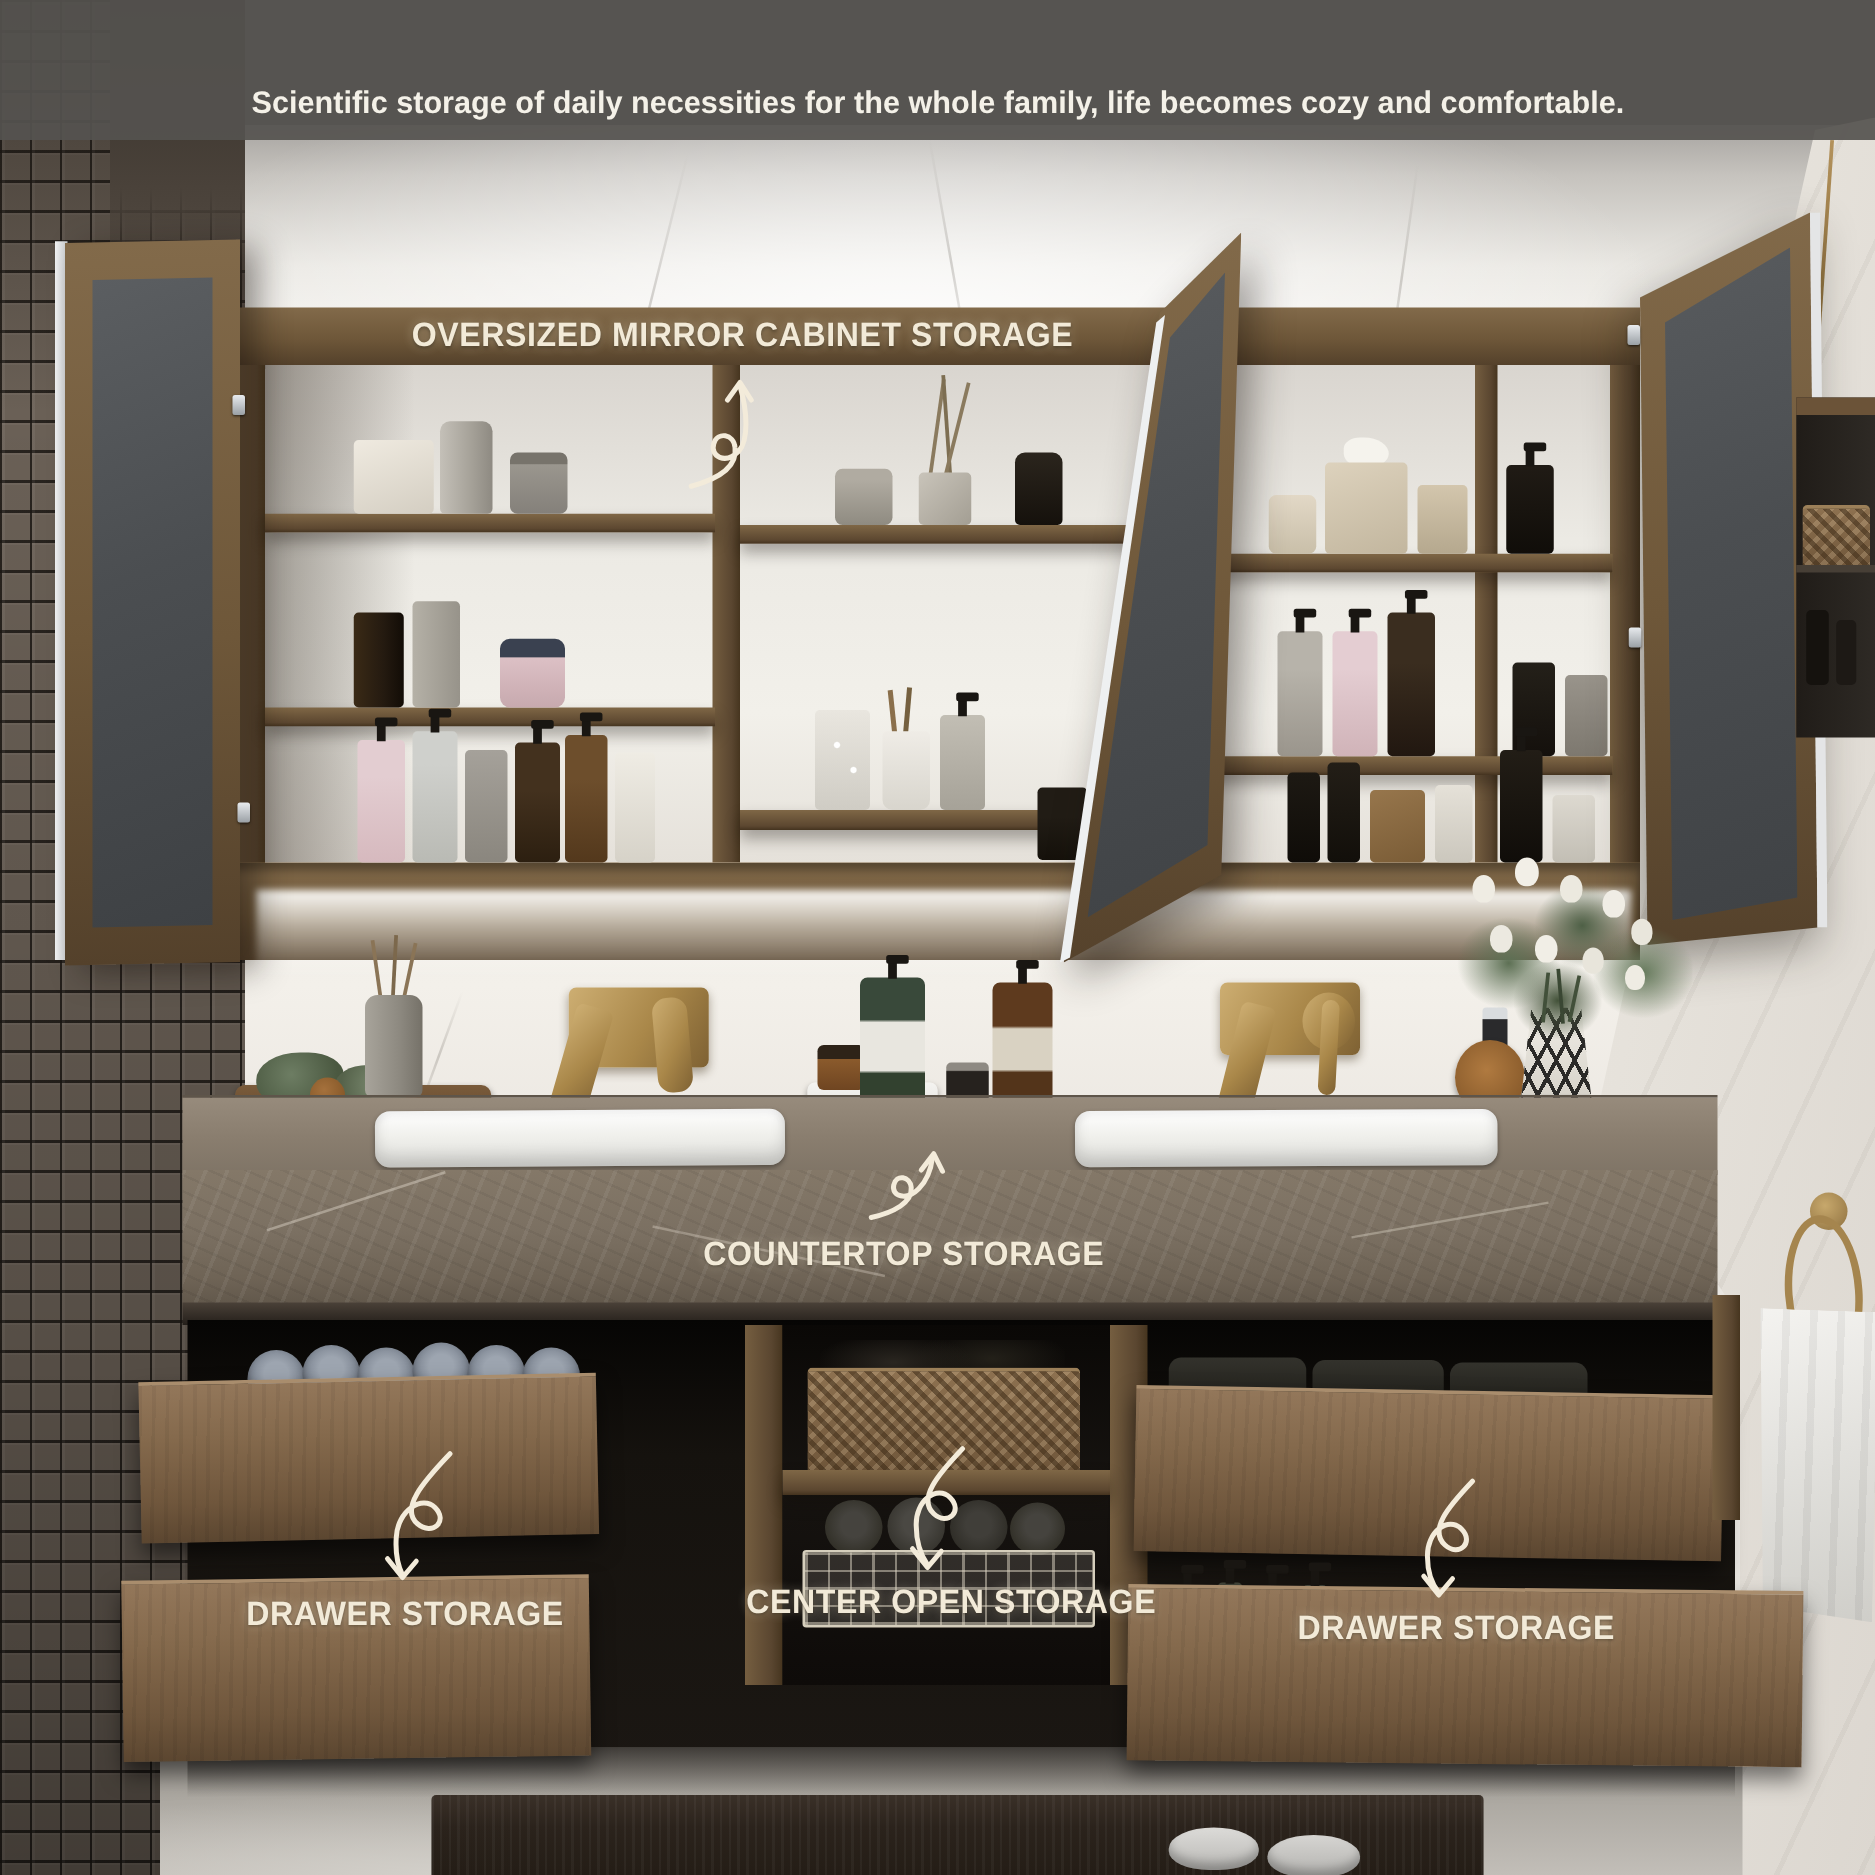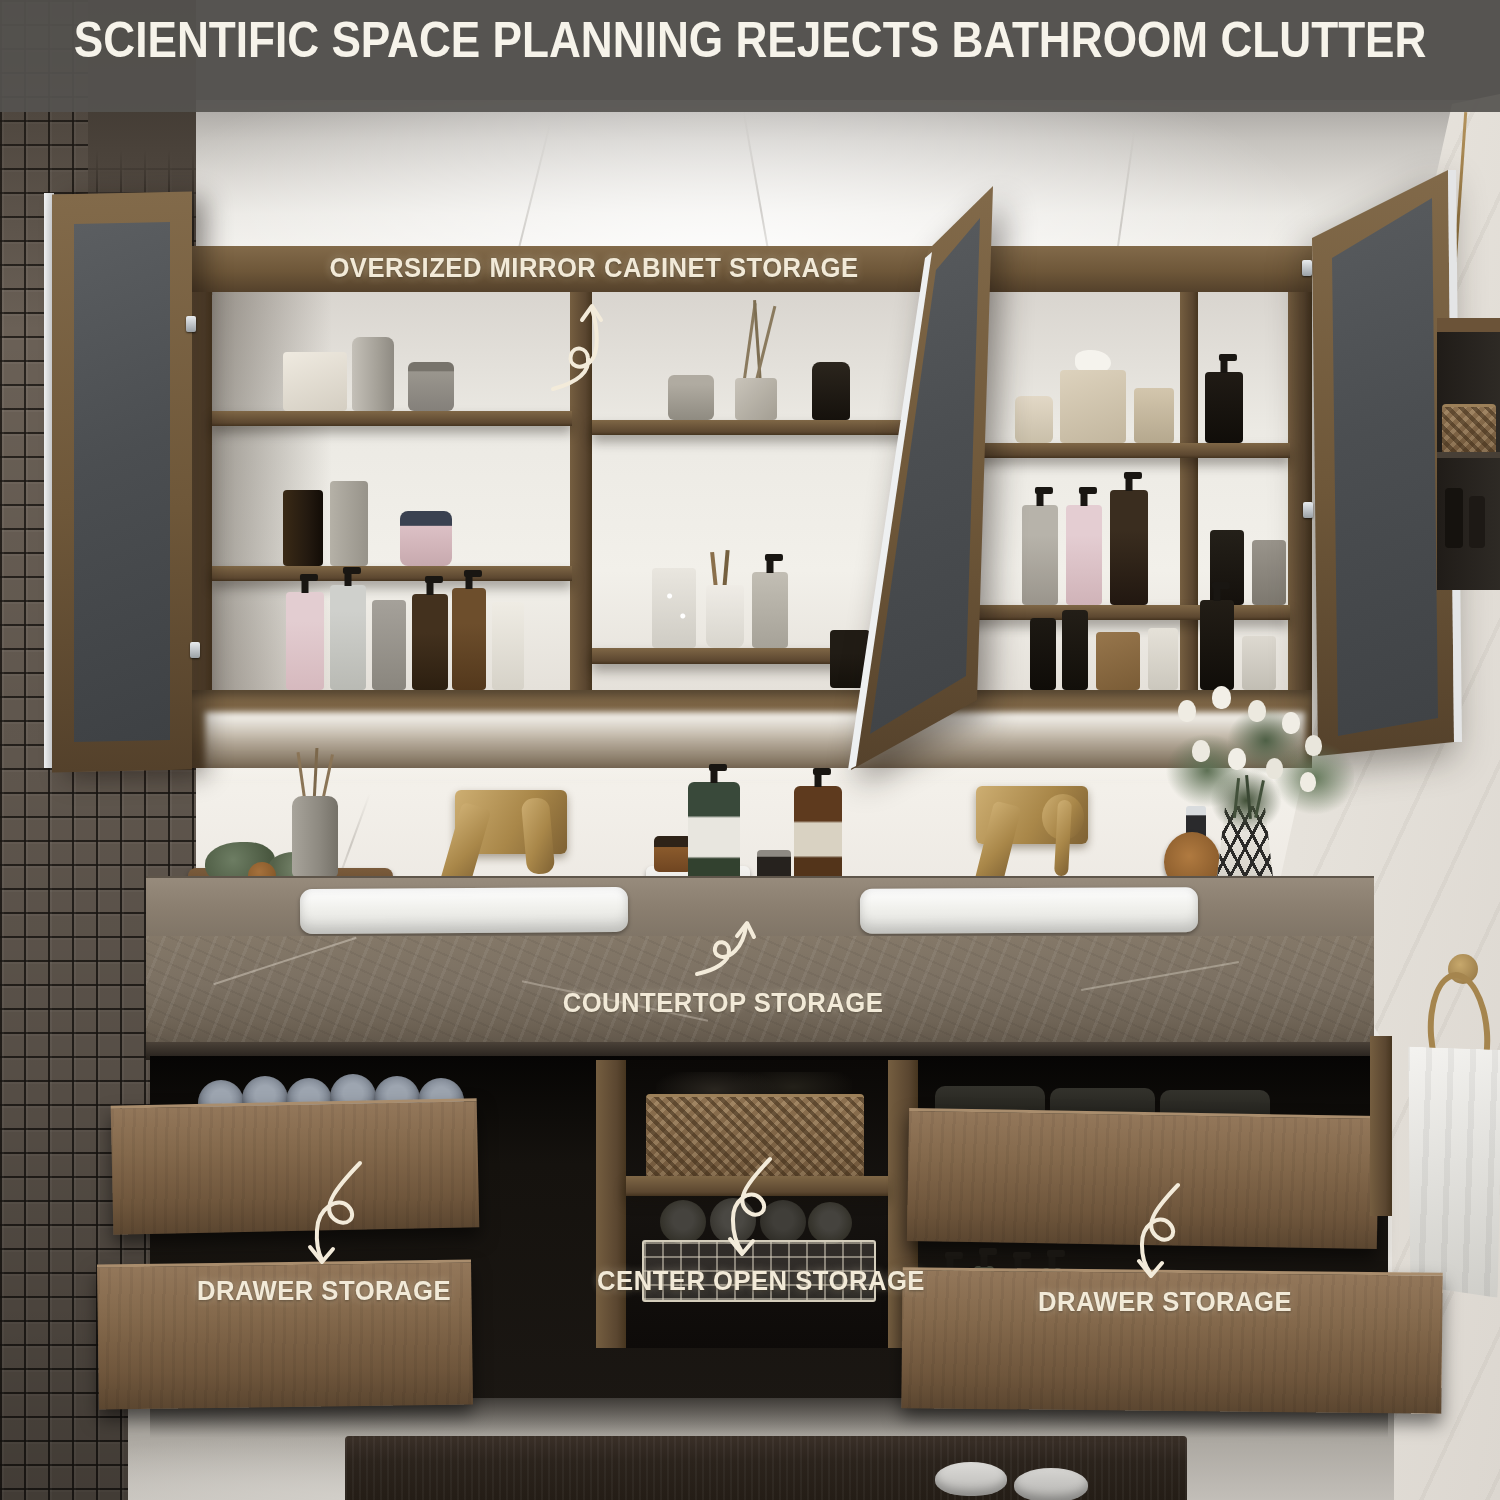--- a/index.html
+++ b/index.html
@@ -288,16 +288,16 @@
     </g>
   </svg>
 
   <div class="a lbl" style="left:594px;top:253px;">OVERSIZED MIRROR CABINET STORAGE</div>
   <div class="a lbl" style="left:723px;top:988px;">COUNTERTOP STORAGE</div>
   <div class="a lbl" style="left:324px;top:1276px;">DRAWER STORAGE</div>
   <div class="a lbl" style="left:761px;top:1266px;">CENTER OPEN STORAGE</div>
   <div class="a lbl" style="left:1165px;top:1287px;">DRAWER STORAGE</div>
 
   <div class="a hdr">
-    <div class="a hdr-title"><span>SCIENTIFIC SPACE PLANNING REJECTS BATHROOM CLUTTER</span></div>
+    <div class="a hdr-sub"><span>Scientific storage of daily necessities for the whole family, life becomes cozy and comfortable.</span></div>
   </div>
 
 </div>
 
 </body></html>

